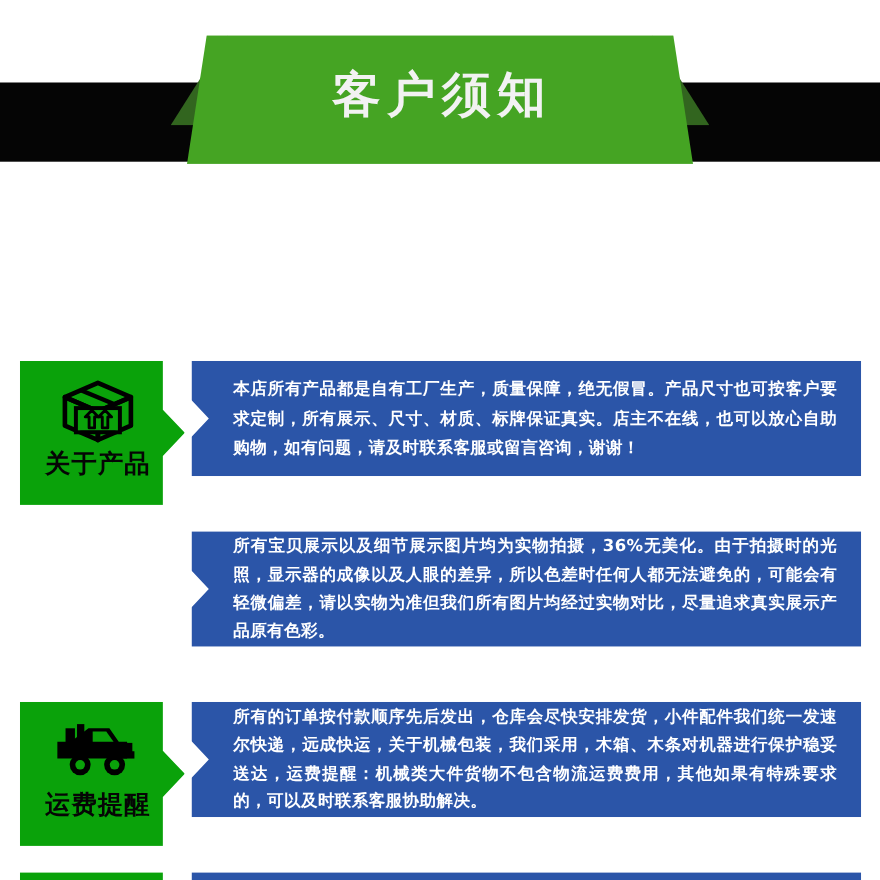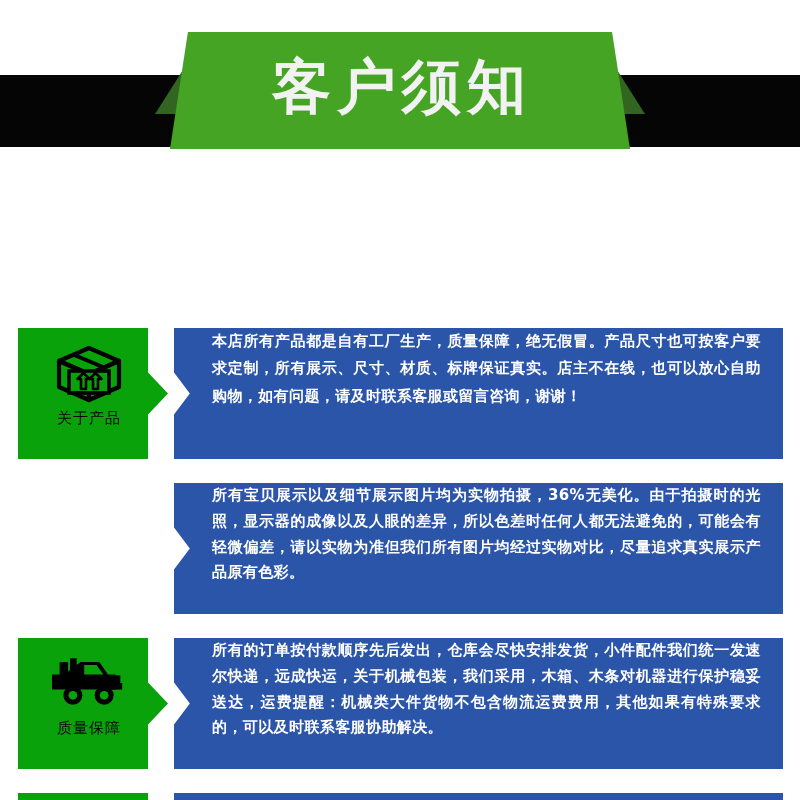--- a/index.html
+++ b/index.html
@@ -51,21 +51,21 @@
     width: 460px;
     height: 117px;
     background: #45a423;
     clip-path: polygon(3.9% 0%, 96.1% 0%, 100% 100%, 0% 100%);
     display: flex;
     align-items: center;
     justify-content: center;
   }
   .banner-title {
     color: #f2f2f2;
-    font-size: 59px;
+    font-size: 44px;
     font-weight: bold;
     letter-spacing: 6px;
     line-height: 1;
     margin-top: -8px;
     margin-left: 4px;
     font-family: "DejaVu Sans", "Liberation Sans", sans-serif;
   }
 
   
   .rows {
@@ -110,48 +110,48 @@
     width: 74px;
     height: 66px;
     display: flex;
     align-items: center;
     justify-content: center;
     margin-left: -8px;
   }
   .tile-icon svg { display: block; }
   .tile-label {
     color: #050505;
-    font-size: 15px;
-    font-weight: normal;
+    font-size: 23px;
+    font-weight: bold;
     letter-spacing: 1px;
     line-height: 1;
     margin-top: 6px;
     margin-left: -8px;
     white-space: nowrap;
   }
 
   
   .panel {
     position: absolute;
     left: 174px;
     top: 0;
     width: 609px;
-    height: 131px;
+    height: 105px;
     background: #2b55a8;
     clip-path: polygon(
       0% 0%,
       100% 0%,
       100% 100%,
       0% 100%,
       0% 66%,
       2.6% 50%,
       0% 34%
     );
     display: flex;
-    align-items: flex-start;
+    align-items: center;
     box-sizing: border-box;
   }
   .panel-text {
     color: #ffffff;
     font-size: 15px;
     font-weight: bold;
     line-height: 1.82;
     letter-spacing: 0.4px;
     text-align: justify;
     text-justify: inter-character;
@@ -216,21 +216,21 @@
           <path d="M30 8 h20 l9 13 h8 v16 h-67 v-16 l13 0 z" fill="#000000"></path>
           <path d="M34 11 h13 l7 10 h-20 z" fill="#0aa20a"></path>
           <rect x="6" y="22" width="66" height="13" fill="#000000"></rect>
           <rect x="62" y="30" width="12" height="7" fill="#000000"></rect>
           <circle cx="22" cy="43" r="10" fill="#000000"></circle>
           <circle cx="22" cy="43" r="4.6" fill="#0aa20a"></circle>
           <circle cx="55" cy="43" r="10" fill="#000000"></circle>
           <circle cx="55" cy="43" r="4.6" fill="#0aa20a"></circle>
         </svg>
       </div>
-      <div class="tile-label">质量保障</div>
+      <div class="tile-label">运费提醒</div>
     </div>
     <div class="panel">
       <div class="panel-text tight"> 所有的订单按付款顺序先后发出，仓库会尽快安排发货，小件配件我们统一发速尔快递，远成快运，关于机械包装，我们采用，木箱、木条对机器进行保护稳妥送达，运费提醒：机械类大件货物不包含物流运费费用，其他如果有特殊要求的，可以及时联系客服协助解决。</div>
     </div>
   </div>
 
   <div class="row row-3">
     <div class="tile">
       
       

